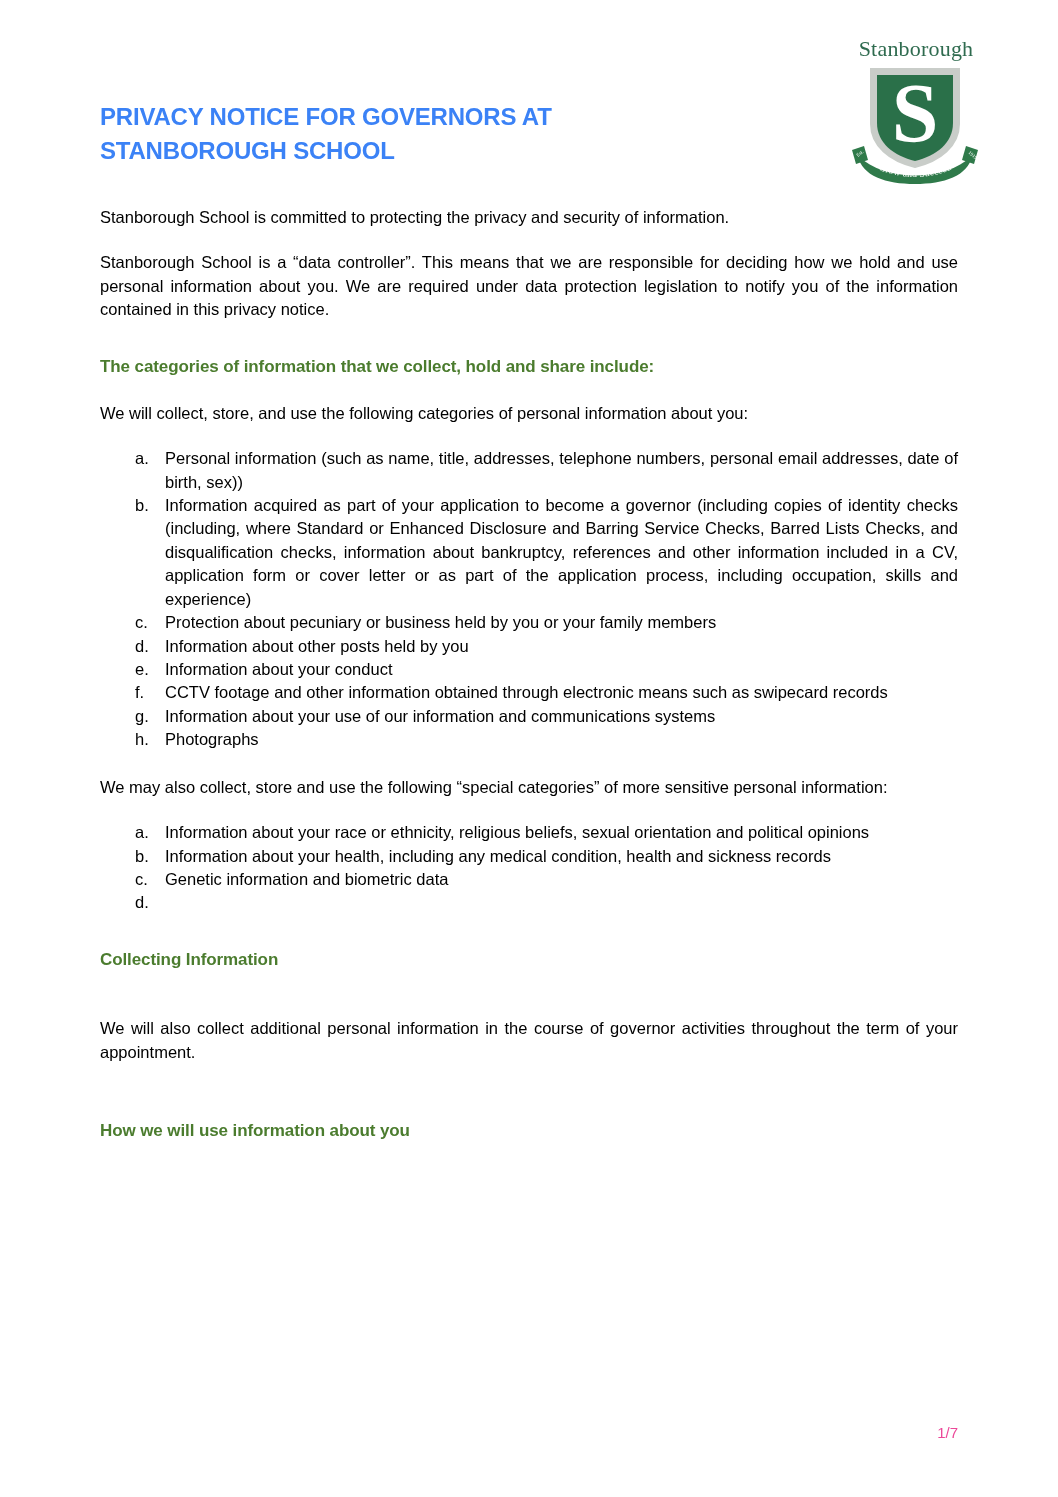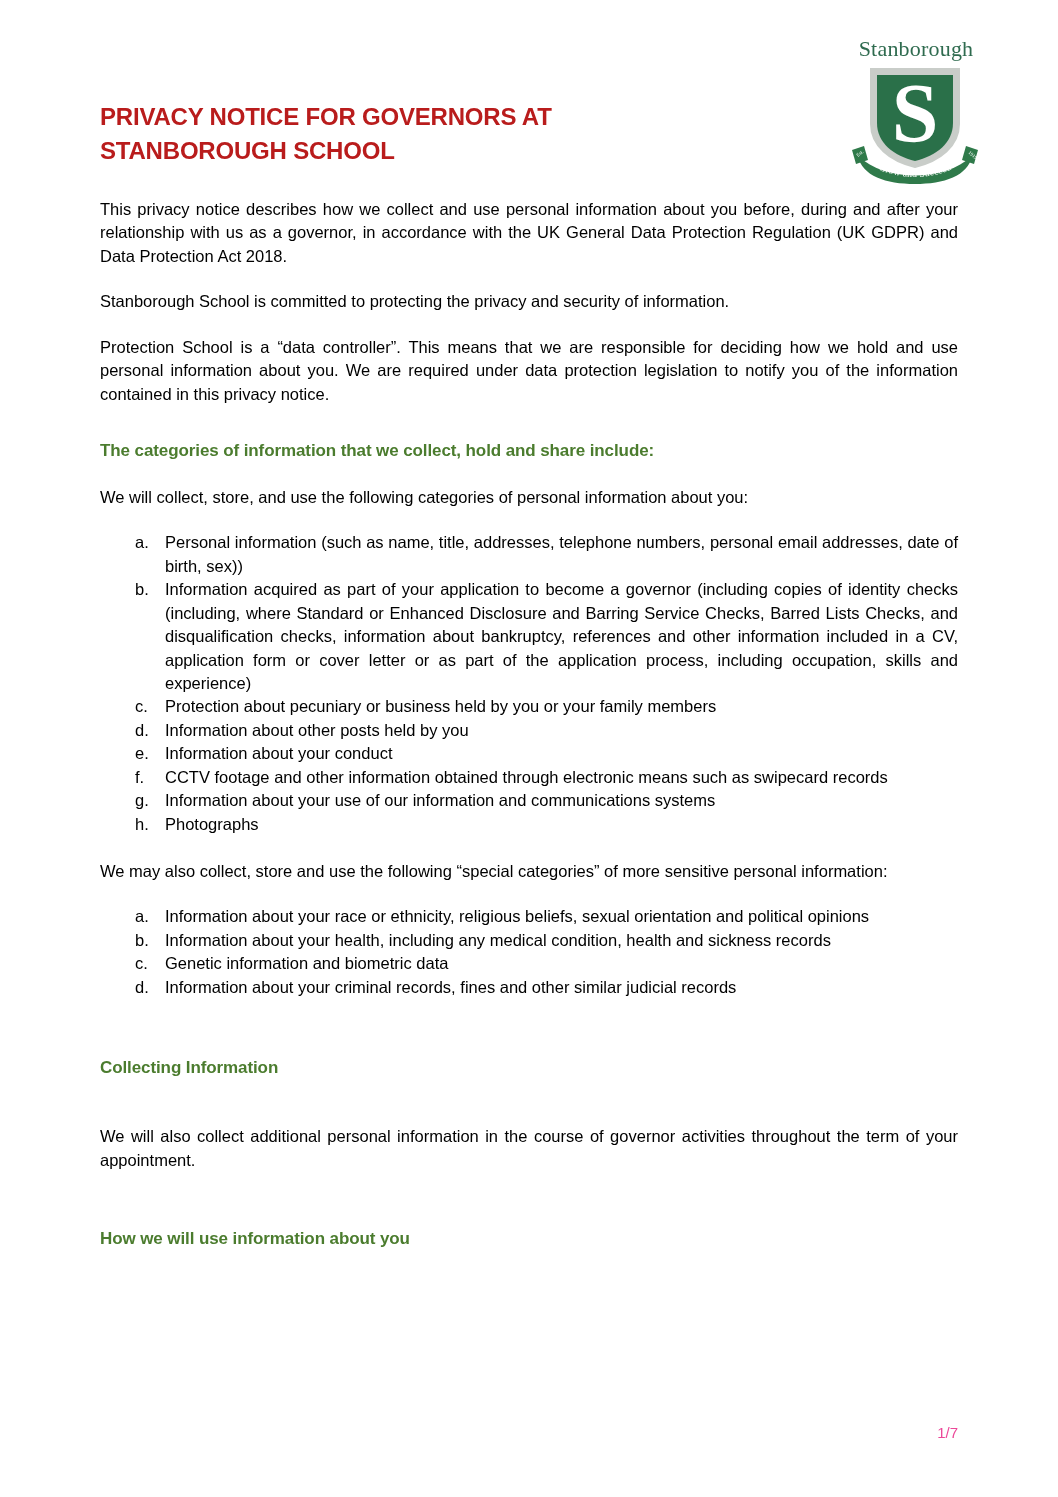--- a/index.html
+++ b/index.html
@@ -59,21 +59,21 @@
   
   .doc-title {
     position: absolute;
     left: 100px;
     top: 84px;
     width: 700px;
     font-size: 24px;
     font-weight: bold;
     line-height: 1.42;
     letter-spacing: -0.2px;
-    color: #b91c1c;
+    color: #3b82f6;
   }
   .doc-title .tline { display: block; }
 
   
   .content {
     position: absolute;
     left: 100px;
     top: 198px;
     width: 858px;
   }
@@ -166,25 +166,24 @@
     </div>
   </div>
 
   <h1 class="doc-title">
     <span class="tline">PRIVACY NOTICE FOR GOVERNORS AT</span>
     <span class="tline">STANBOROUGH SCHOOL</span>
   </h1>
 
   <div class="content">
 
-    <p class="body-text spaced">This privacy notice describes how we collect and use personal information about you before, during and after your relationship with us as a governor, in accordance with the UK General Data Protection Regulation (UK GDPR) and Data Protection Act 2018.</p>
     <div class="gap-8"></div>
     <p class="body-text spaced">Stanborough School is committed to protecting the privacy and security of information.</p>
     <div class="gap-8"></div>
-    <p class="body-text">Protection School is a “data controller”.  This means that we are responsible for deciding how we hold and use personal information about you.  We are required under data protection legislation to notify you of the information contained in this privacy notice.</p>
+    <p class="body-text">Stanborough School is a “data controller”.  This means that we are responsible for deciding how we hold and use personal information about you.  We are required under data protection legislation to notify you of the information contained in this privacy notice.</p>
 
     <div class="gap-34"></div>
 
     <h2 class="section-heading">The categories of information that we collect, hold and share include:</h2>
 
     <div class="gap-24"></div>
 
     <p class="body-text">We will collect, store, and use the following categories of personal information about you:</p>
 
     <div class="gap-22"></div>
@@ -238,21 +237,20 @@
       <li>
         <span class="marker">b.</span>
         <span>Information about your health, including any medical condition, health and sickness records</span>
       </li>
       <li>
         <span class="marker">c.</span>
         <span>Genetic information and biometric data</span>
       </li>
       <li>
         <span class="marker">d.</span>
-        <span>Information about your criminal records, fines and other similar judicial records</span>
       </li>
     </ol>
 
     <div class="gap-34"></div>
     <div class="gap-24"></div>
 
     <h2 class="section-heading">Collecting Information</h2>
 
     <div class="gap-24"></div>
 

